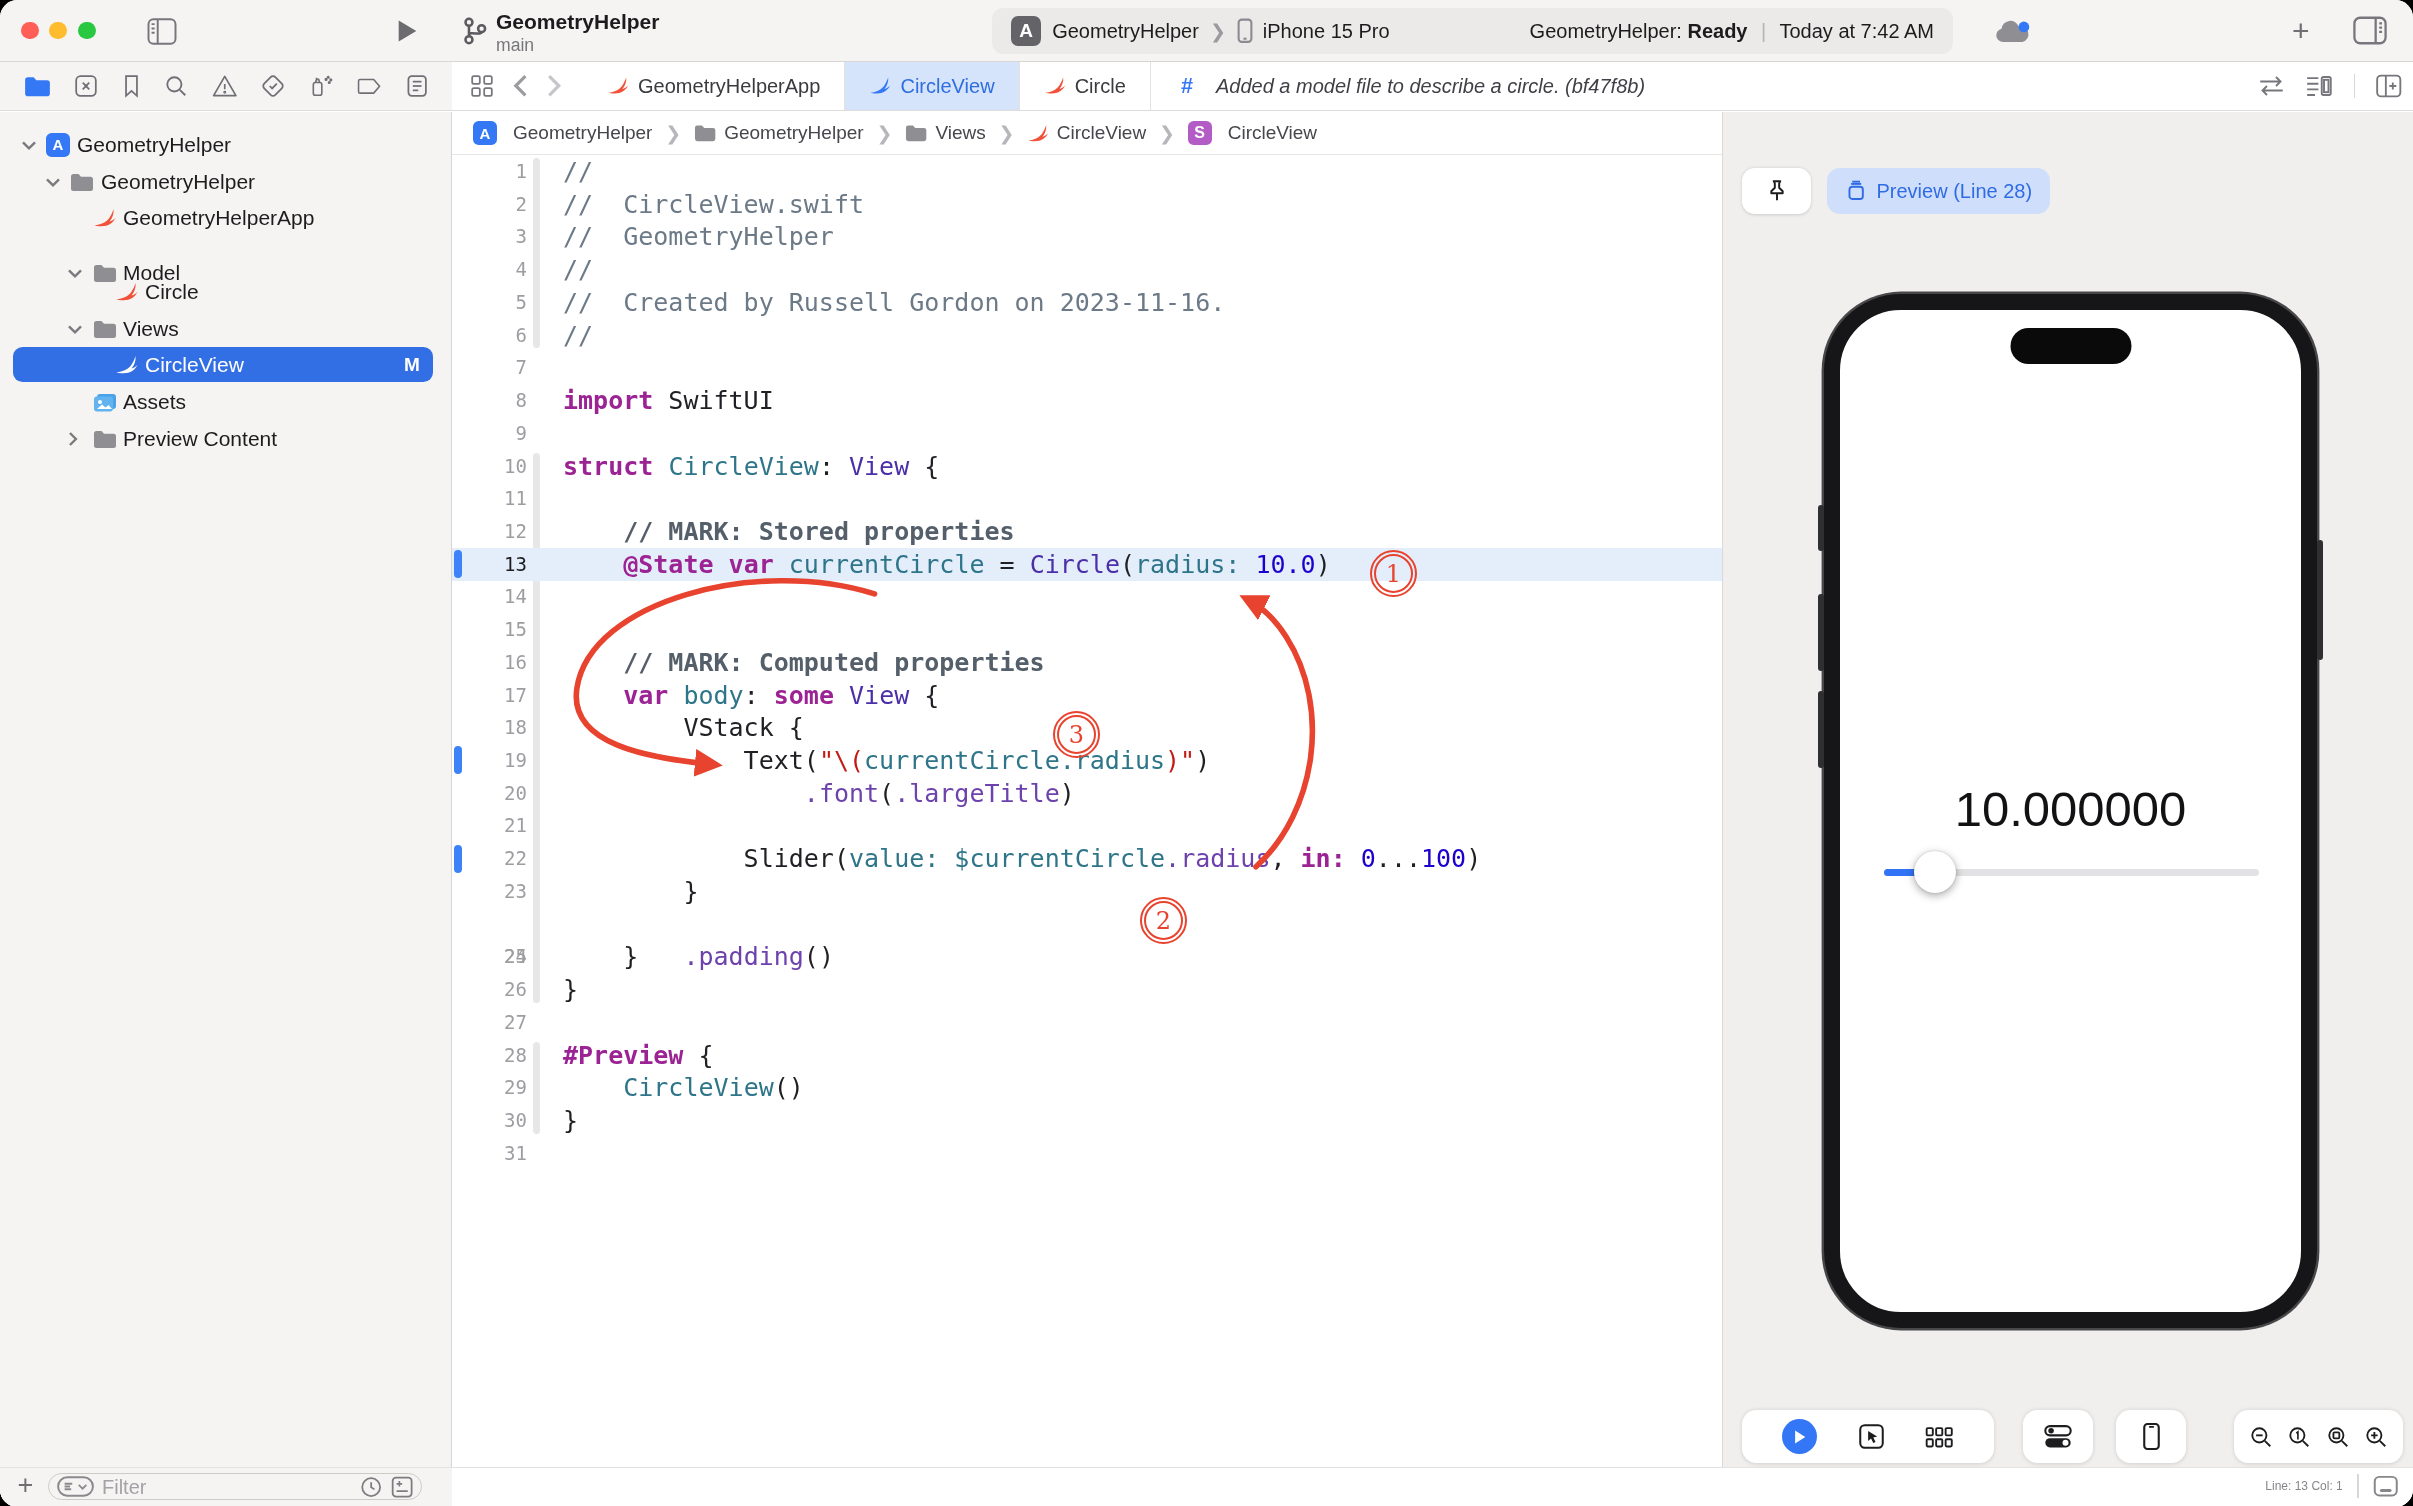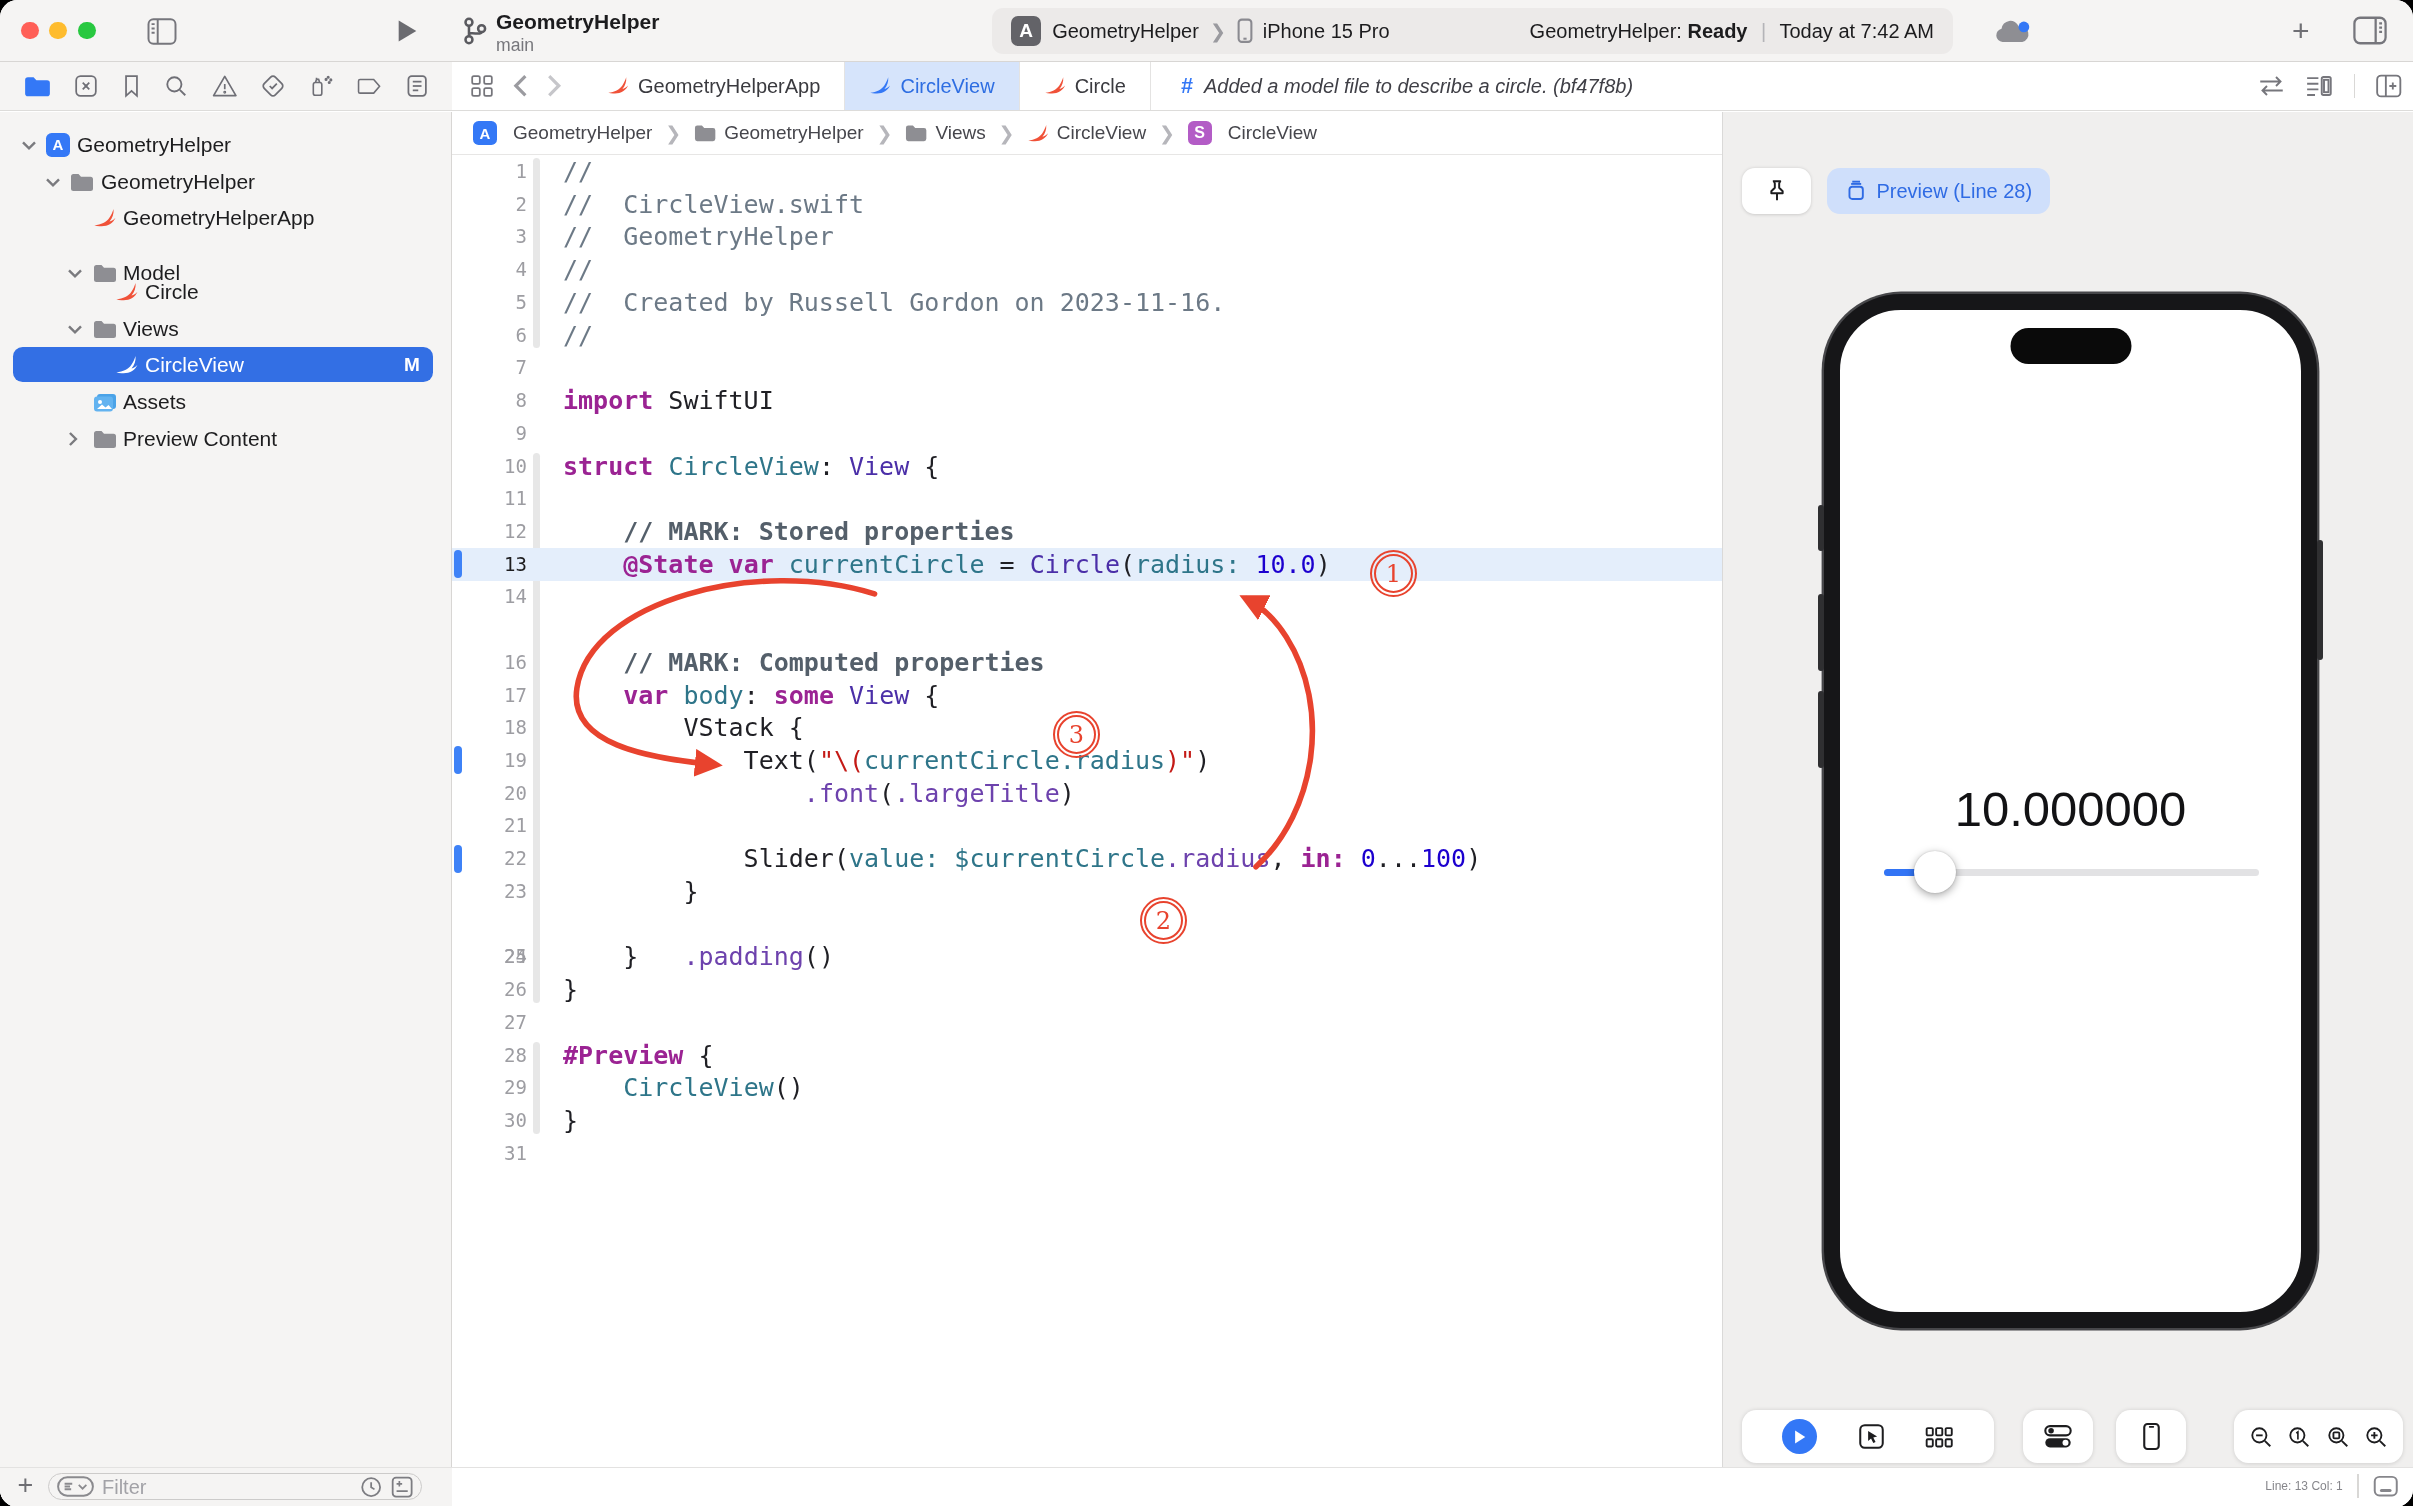--- a/index.html
+++ b/index.html
@@ -25,21 +25,21 @@
   .row2{position:absolute;left:0;top:62px;width:2413px;height:49px;background:#fff;border-bottom:1.6px solid #dddcda;box-sizing:border-box;}
   .row2-side{position:absolute;left:0;top:0;width:452px;height:48px;background:#f5f4f3;}
   .navicons{position:absolute;left:0;top:0;width:452px;height:48px;display:flex;align-items:center;justify-content:space-evenly;}
   .tabs{position:absolute;left:452px;top:0;height:48px;display:flex;align-items:center;}
   .tabctl{color:#8a8a90;margin-left:17.6px;}
   .tab{height:48px;display:flex;align-items:center;padding:0 24px;border-right:1.6px solid #e4e3e2;font-size:20px;color:#3a3a3f;white-space:nowrap;}
   .tab .sw{margin-right:9.6px;}
   .tab.active{background:#d6e4fb;color:#2e6ee2;}
   .scmnote{display:flex;align-items:center;margin-left:30px;font-size:20px;color:#3f3f46;}
   .scmnote .hash{color:#3478f6;font-size:21.5px;margin-right:11.2px;font-style:italic;font-weight:bold;}
-  .scmnote .txt{font-style:italic;}
+  .scmnote .txt{font-style:italic;margin-left:12px;}
   .row2-right{position:absolute;right:11.2px;top:0;height:48px;display:flex;align-items:center;gap:21px;color:#76767c;}
   .vdiv{width:1.6px;height:24px;background:#d9d8d6;}
   
   .crumbs{position:absolute;left:452px;top:112px;width:1271px;height:43px;background:#fff;border-bottom:1.6px solid #e7e6e5;box-sizing:border-box;
     display:flex;align-items:center;padding-left:21px;font-size:19px;color:#46464c;}
   .crumbs .sep{color:#b6b6bb;margin:0 12.8px;font-size:19px;}
   .crumbs .ic{margin-right:8px;display:inline-flex;}
   .sbadge{width:24px;height:24px;border-radius:5.6px;background:#b35cc6;color:#fff;font-weight:bold;font-size:16px;display:inline-flex;align-items:center;justify-content:center;}
   .abadge{width:24px;height:24px;border-radius:5.6px;background:#3478f6;color:#fff;font-weight:bold;font-size:15px;display:inline-flex;align-items:center;justify-content:center;}
   
@@ -508,20 +508,24 @@
       </div>
       <div class="hlrow" style="top: 393px;"></div>
       <div class="code-row" style="top: 393px;">
         <span class="ln cur">13</span>
         <span class="codeln"><span class="c-pl">    </span><span class="c-kw">@State</span><span class="c-pl"> </span><span class="c-kw">var</span><span class="c-pl"> </span><span class="c-decl">currentCircle</span><span class="c-pl"> = </span><span class="c-type">Circle</span><span class="c-pl">(</span><span class="c-decl">radius:</span><span class="c-pl"> </span><span class="c-num">10.0</span><span class="c-pl">)</span></span>
       </div>
       <div class="code-row" style="top: 425px;">
         <span class="ln">14</span>
         <span class="codeln"></span>
       </div>
+      <div class="code-row" style="top: 458px;">
+        <span class="ln">15</span>
+        <span class="codeln"></span>
+      </div>
       <div class="code-row" style="top: 491px;">
         <span class="ln">16</span>
         <span class="codeln"><span class="c-mark">    // MARK: Computed properties</span></span>
       </div>
       <div class="code-row" style="top: 524px;">
         <span class="ln">17</span>
         <span class="codeln"><span class="c-pl">    </span><span class="c-kw">var</span><span class="c-pl"> </span><span class="c-decl">body</span><span class="c-pl">: </span><span class="c-kw">some</span><span class="c-pl"> </span><span class="c-type">View</span><span class="c-pl"> {</span></span>
       </div>
       <div class="code-row" style="top: 556px;">
         <span class="ln">18</span>

